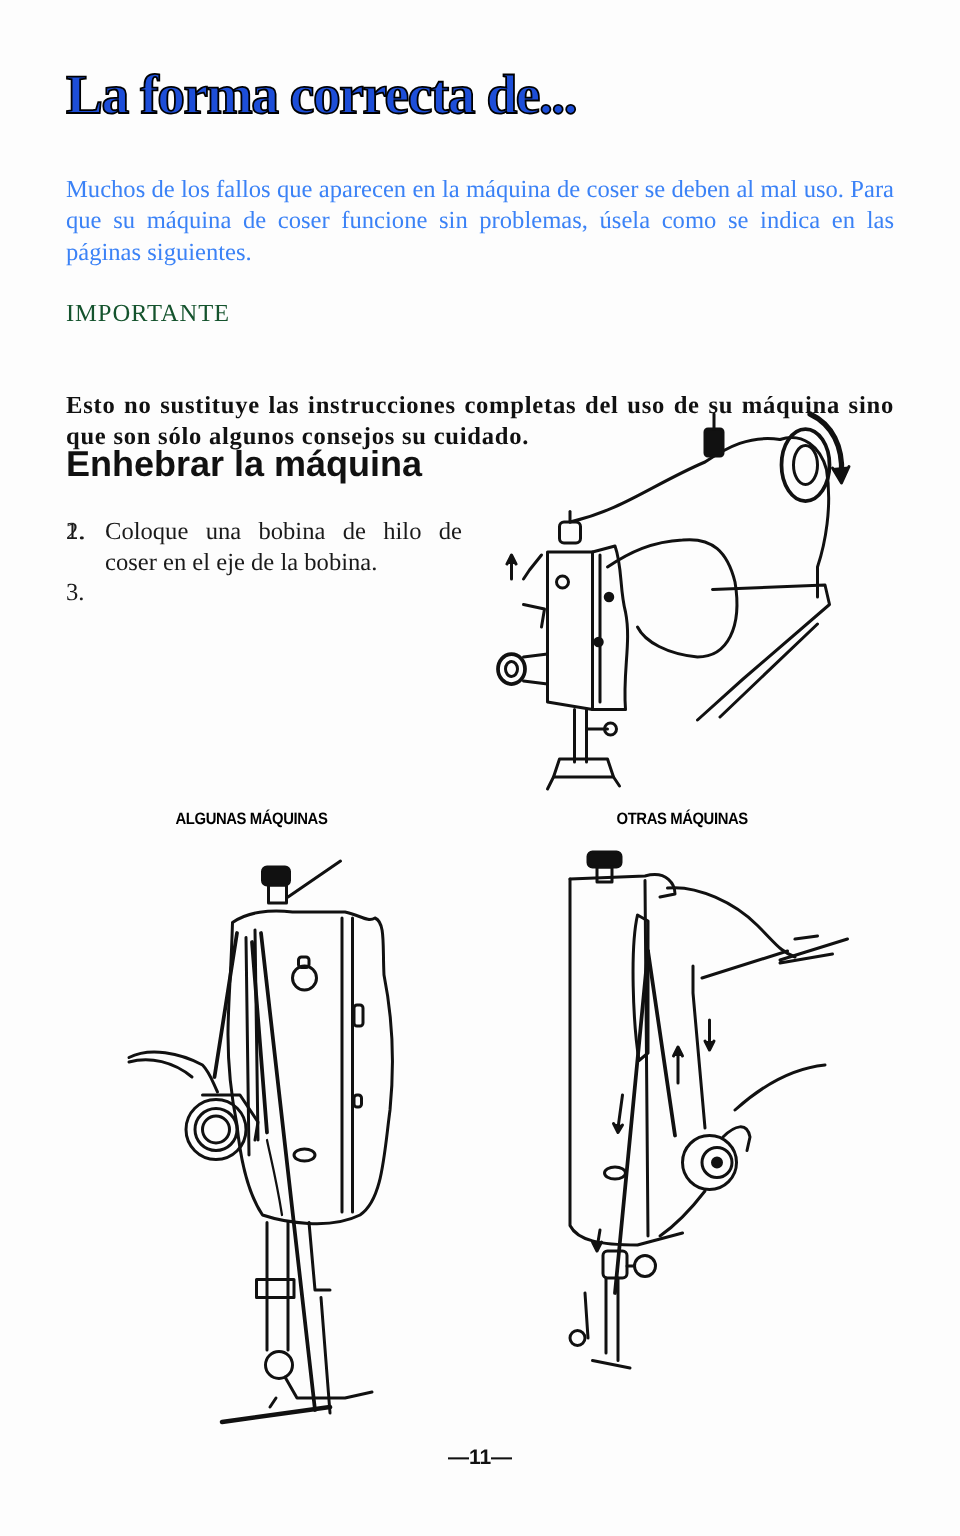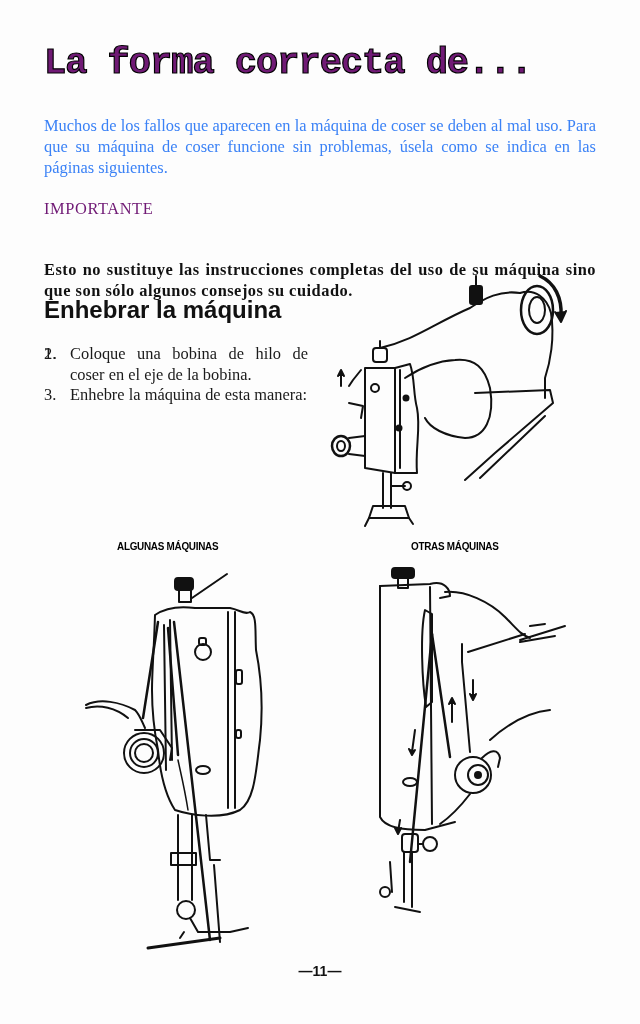--- a/index.html
+++ b/index.html
@@ -4,34 +4,34 @@
   <style>
     * { box-sizing: border-box; margin: 0; padding: 0; }
     html, body {
       width: 640px; height: 1024px; overflow: hidden;
       background: #fdfdfd;
     }
     body { position: relative; color: #111; font-family: "DejaVu Serif", serif; }
 
     .page-title {
       position: absolute; left: 44px; top: 42px;
-      font-family: Liberation Mono, monospace;
+      font-family: Liberation Serif, serif;
       font-weight: 900; font-size: 37px; letter-spacing: -1px;
-      color: #701a75; -webkit-text-stroke: 1.2px #000;
+      color: #1d4ed8; -webkit-text-stroke: 1.2px #000;
     }
     .intro {
       position: absolute; left: 44px; top: 115px; width: 552px;
       font-family: "Liberation Serif", serif;
       font-size: 16.4px; line-height: 21px; color: #3b82f6;
       text-align: justify;
     }
     .important-label {
       position: absolute; left: 44px; top: 199px;
       font-family: "Liberation Serif", serif;
-      font-size: 16.4px; letter-spacing: 0.6px; color: #701a75;
+      font-size: 16.4px; letter-spacing: 0.6px; color: #14532d;
     }
     .important-body {
       position: absolute; left: 44px; top: 220px; width: 552px;
       font-family: "Liberation Serif", serif; font-weight: bold;
       font-size: 16.4px; line-height: 21px; letter-spacing: 0.5px;
       color: #111; text-align: justify; margin-top: 39px;
     }
     .section-heading {
       position: absolute; left: 44px; top: 296px;
       font-family: "Liberation Sans", sans-serif; font-weight: bold;
@@ -80,21 +80,20 @@
 <ol class="steps">
   <li class="step-1">
     <span class="num">1.</span>
   </li>
   <li>
     <span class="num">2.</span>
     <span>Coloque una bobina de hilo de coser en el eje de la bobina.</span>
   </li>
   <li>
     <span class="num">3.</span>
-    <span>Enhebre la máquina de esta manera:</span>
   </li>
 </ol>
 
 <div class="illus" style="left:325px; top:268px;">
   <svg width="260" height="260" viewBox="0 0 260 260" fill="none" stroke="#111" stroke-width="2" stroke-linecap="round" stroke-linejoin="round">
 
     <path d="M150 125 L225 122 L228 135 L170 185 L140 212"></path>
     <path d="M155 210 L220 148"></path>
 
     <path d="M55 80 C90 72 110 55 145 40 C160 30 175 22 195 25"></path>

